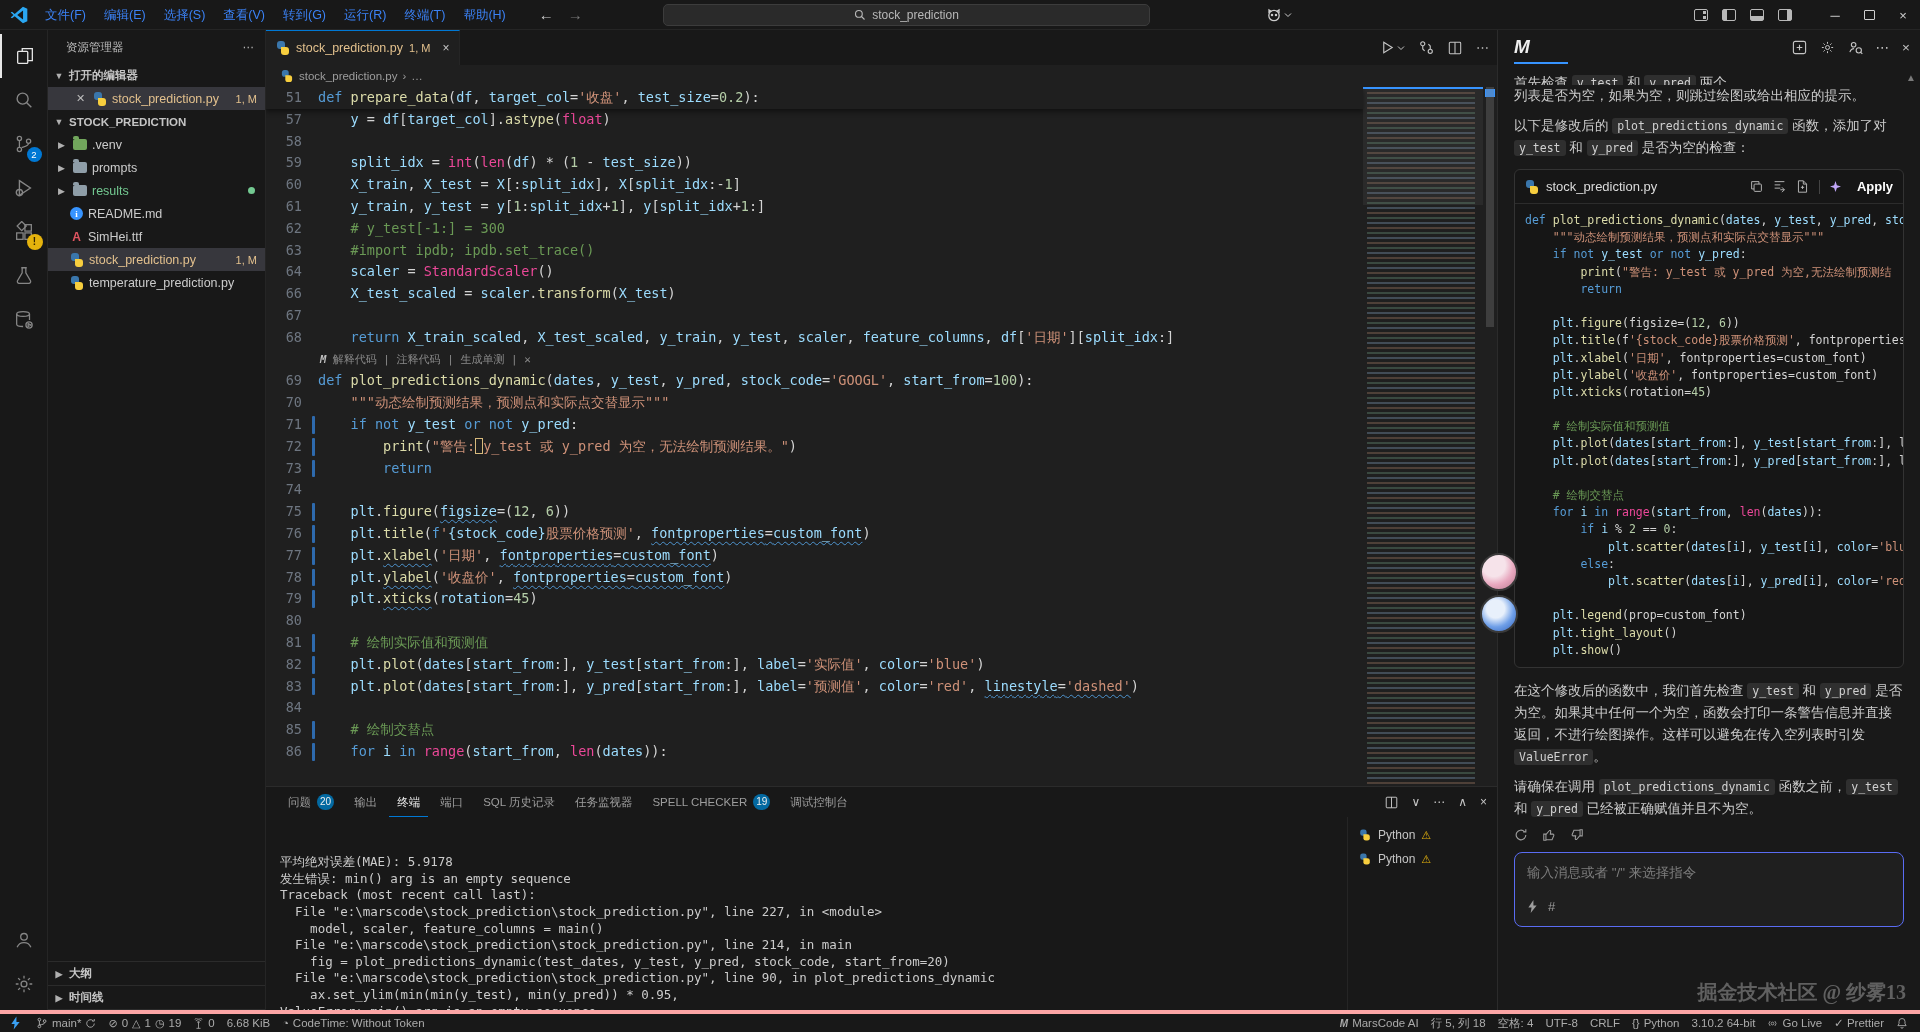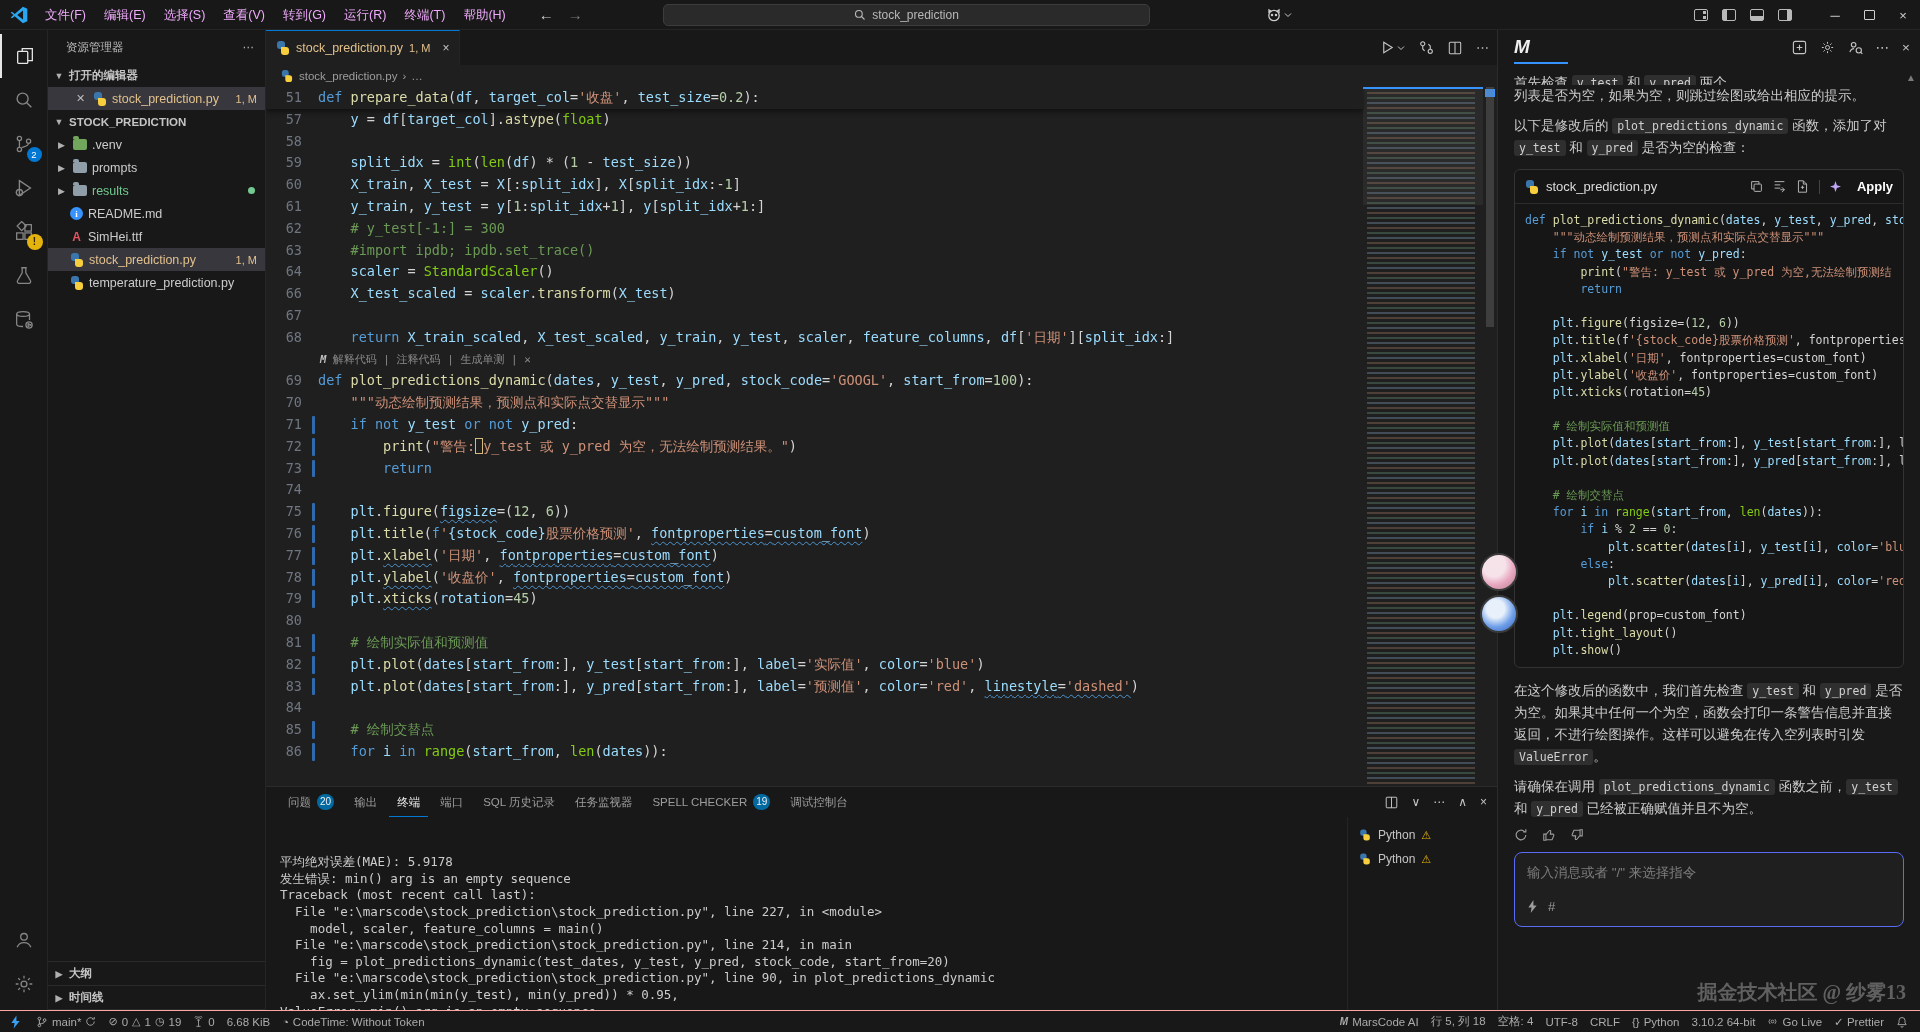--- a/index.html
+++ b/index.html
@@ -2,21 +2,21 @@
 <html><head>
 <meta charset="utf-8">
 <style>
   *{margin:0;padding:0;box-sizing:border-box;}
   html,body{width:1920px;height:1032px;overflow:hidden;background:#181818;}
   body{font-family:"Liberation Sans",sans-serif;color:#cccccc;font-size:13px;}
   .app{width:1920px;height:1032px;display:flex;flex-direction:column;background:#181818;}
   
   .titlebar{height:30px;flex:0 0 30px;display:flex;align-items:center;background:#181818;border-bottom:1px solid #252525;position:relative;}
   .vscode-logo{width:18px;height:18px;margin:0 8px 0 10px;}
-  .menu-item{padding:0 9px;color:#f0abfc;font-size:12.5px;height:22px;line-height:22px;border-radius:4px;cursor:default;text-align:center;}
+  .menu-item{padding:0 9px;color:#3b82f6;font-size:12.5px;height:22px;line-height:22px;border-radius:4px;cursor:default;text-align:center;}
   .nav-arrows{margin-left:24px;display:flex;gap:14px;color:#cccccc;font-size:15px;}
   .nav-arrows .dim{color:#7a7a7a;}
   .searchbox{position:absolute;left:663px;top:4px;width:487px;height:22px;background:#2a2a2a;border:1px solid #3c3c3c;border-radius:5px;display:flex;align-items:center;justify-content:center;gap:6px;color:#b8b8b8;font-size:12px;}
   .tb-right{position:absolute;right:0;top:0;height:30px;display:flex;align-items:center;}
   .ai-cat{display:flex;align-items:center;gap:2px;position:absolute;right:628px;top:3px;height:24px;color:#cccccc;}
   .layout-icons{display:flex;gap:14px;margin-right:26px;}
   .lic{width:14px;height:12px;border:1.2px solid #b9b9b9;border-radius:2px;position:relative;}
   .lic.sb-left::before{content:"";position:absolute;left:0;top:0;bottom:0;width:4px;background:#b9b9b9;}
   .lic.panel-b::before{content:"";position:absolute;left:0;right:0;bottom:0;height:4px;background:#b9b9b9;}
   .lic.sb-right::before{content:"";position:absolute;right:0;top:0;bottom:0;width:4px;background:#b9b9b9;}
@@ -72,21 +72,21 @@
   .code{position:absolute;left:0;top:21.8px;right:134px;bottom:0;overflow:hidden;font-family:"DejaVu Sans Mono",monospace;font-size:13.5px;}
   .sticky{position:absolute;left:0;top:0;right:134px;height:21.8px;background:#1f1f1f;box-shadow:0 3px 5px rgba(0,0,0,.45);z-index:3;font-family:"DejaVu Sans Mono",monospace;font-size:13.5px;}
   .cl{display:flex;height:21.8px;line-height:21.8px;white-space:pre;}
   .cl .lnum{width:44px;flex:0 0 44px;text-align:right;color:#6e7681;padding-right:8px;}
   .cl .bar{width:8px;flex:0 0 8px;position:relative;}
   .cl .bar.mod::before{content:"";position:absolute;left:2px;top:2px;bottom:2px;width:3px;background:#2f6fb5;border-radius:1px;opacity:.95;}
   .cl .ctext{white-space:pre;}
   .cl.codelens{color:#8a8a8a;font-size:11px;}
   .cl.codelens .ctext{padding-left:2px;}
   .tk-k{color:#569cd6;} .tk-f{color:#dcdcaa;} .tk-v{color:#9cdcfe;} .tk-s{color:#ce9178;}
-  .tk-n{color:#b5cea8;} .tk-c{color:#6a9955;} .tk-o{color:#d4d4d4;} .tk-t{color:#84cc16;margin-top:39px;}
+  .tk-n{color:#b5cea8;} .tk-c{color:#6a9955;} .tk-o{color:#d4d4d4;} .tk-t{color:#ec4899;margin-top:39px;}
   .tk-q{text-decoration:underline wavy #4e94ce 1px;text-underline-offset:3px;}
   .tk-cur{box-shadow:inset 0 0 0 1px #d7ba7d;}
   .tk-lm{color:#bdbdbd;font-weight:bold;font-style:italic;font-size:10.5px;}
   .tk-lens{color:#8a8a8a;font-size:11px;}
   
   .minimap{position:absolute;right:14px;top:0;width:120px;bottom:0;background:#1f1f1f;overflow:hidden;}
   .mm-stripes{position:absolute;inset:0 8px 0 4px;background:repeating-linear-gradient(180deg,rgba(130,160,190,.35) 0 2px,transparent 2px 5px,rgba(200,150,120,.28) 5px 7px,transparent 7px 10px,rgba(120,170,140,.3) 10px 12px,transparent 12px 15px);}
   .mm-slider{position:absolute;left:0;right:0;top:0;height:118px;background:rgba(120,120,120,.12);border-top:2px solid #3794ff;}
   .vscroll{position:absolute;right:0;top:0;width:14px;bottom:0;}
   .vscroll .thumb{position:absolute;left:3px;right:3px;top:0;height:240px;background:rgba(121,121,121,.35);}
@@ -125,21 +125,21 @@
   .ai-input{margin:4px 0 0;border:1.5px solid #5a6cf3;border-radius:8px;background:#1f1f1f;padding:9px 12px 8px;}
   .ai-input .ph{color:#7d7d7d;}
   .ai-input .tools{display:flex;gap:10px;margin-top:12px;color:#9d9d9d;align-items:center;font-size:13px;}
   .watermark{margin-top:auto;text-align:right;padding:0 14px 4px;font-size:20px;font-weight:bold;color:#606060;font-family:Liberation Serif, serif;}
   .avatars{position:absolute;left:-18px;top:523px;display:flex;flex-direction:column;gap:4px;z-index:5;}
   .avatar{width:38px;height:38px;border-radius:50%;border:2px solid #3a3a3a;}
   .avatar.pink{background:radial-gradient(circle at 35% 30%,#f6e3ea 0 35%,#e8a8bf 60%,#b8798f);}
   .avatar.blue{background:radial-gradient(circle at 40% 35%,#e8f0fb 0 30%,#6f9fe8 60%,#2d5fb8);}
   .ai-scroll-arrow{position:absolute;right:4px;top:42px;color:#7a7a7a;font-size:10px;}
   
-  .statusbar{height:22px;flex:0 0 22px;background:#181818;border-top:1px solid #fca5a5;display:flex;align-items:center;font-size:11.5px;color:#ababab;padding:0 6px 0 0;}
+  .statusbar{height:22px;flex:0 0 22px;background:#181818;border-top:4px solid #fca5a5;display:flex;align-items:center;font-size:11.5px;color:#ababab;padding:0 6px 0 0;}
   .sb-item{display:flex;align-items:center;gap:4px;padding:0 6px;height:22px;}
   .sb-remote{width:30px;display:flex;align-items:center;justify-content:center;height:22px;}
   .sb-right{margin-left:auto;display:flex;align-items:center;}
   .sb-sym{font-size:11px;}
   svg{display:block;}
 </style>
 </head>
 <body>
 
 <div class="app">

